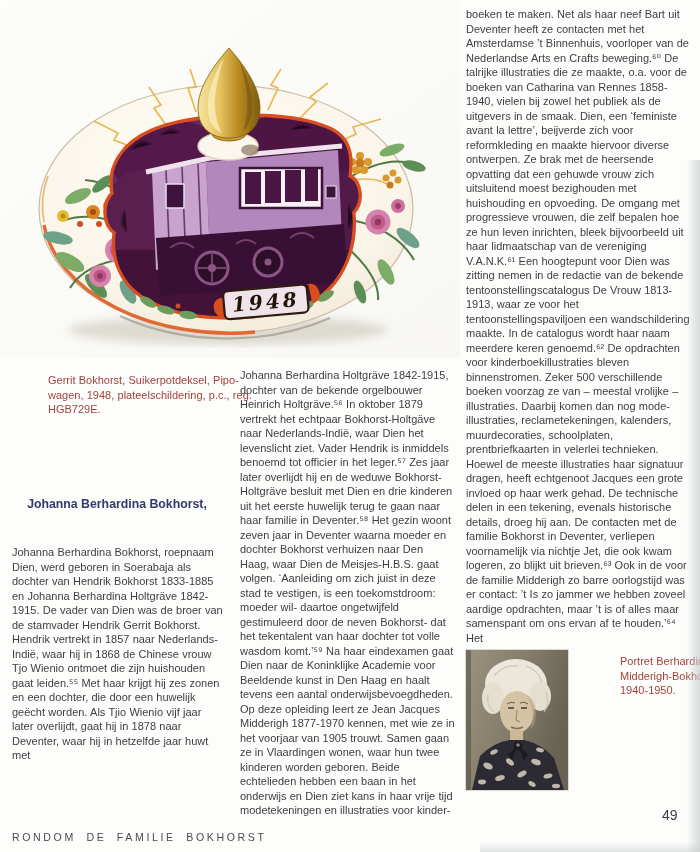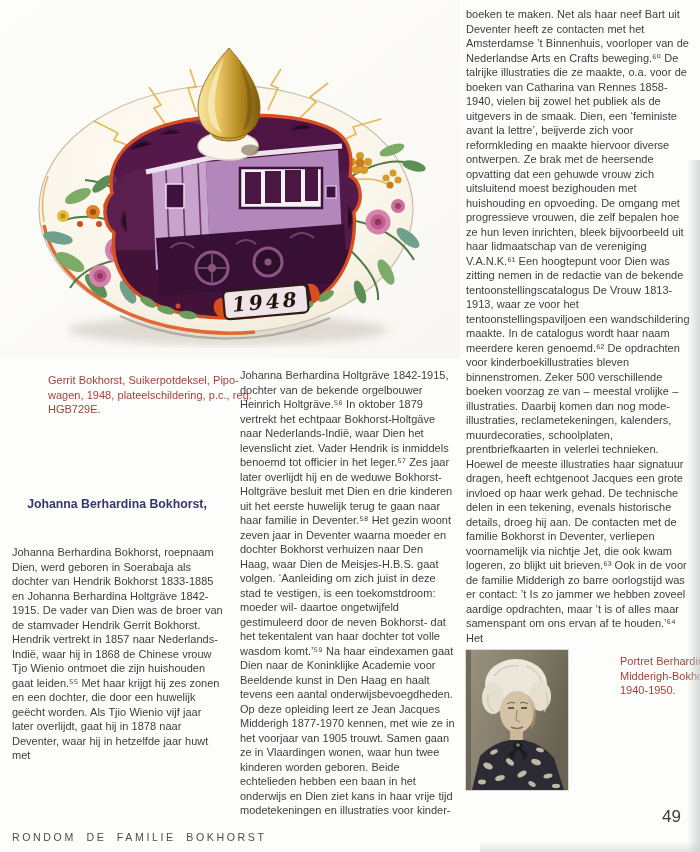--- a/index.html
+++ b/index.html
@@ -22,21 +22,21 @@
   .txt{position:absolute;color:#3e3e40;font-size:11px;line-height:14.5px;margin:0;
        text-align:left;word-spacing:.2px;}
   .cap{color:#a3423c;margin-left:36px;}
   .col-left{left:12px;width:212px;}
   .col-mid{left:240px;width:215px;}
   .col-right{left:466px;width:228px;}
   .heading{position:absolute;left:10px;top:497px;width:214px;margin:0;
     color:#35386d;font-size:12.3px;line-height:14.5px;font-weight:bold;text-align:center;}
   .footer{position:absolute;left:12px;top:819px;color:#4b4c4e;font-size:10.6px;
     letter-spacing:2.6px;word-spacing:5px;margin-top:12px;}
-  .pageno{position:absolute;left:662px;top:807px;color:#3e3e40;font-size:17px;}
+  .pageno{position:absolute;left:662px;top:807px;color:#3e3e40;font-size:14px;}
   
   .portrait{position:absolute;left:466px;top:650px;width:102px;height:140px;margin:0;
     box-shadow:0 0 0 1px rgba(120,115,100,.25);}
   .portrait svg{display:block;}
   .portrait-cap{left:584px;top:654px;width:112px;}
 </style>
 </head>
 <body>
 
 <div class="page">

